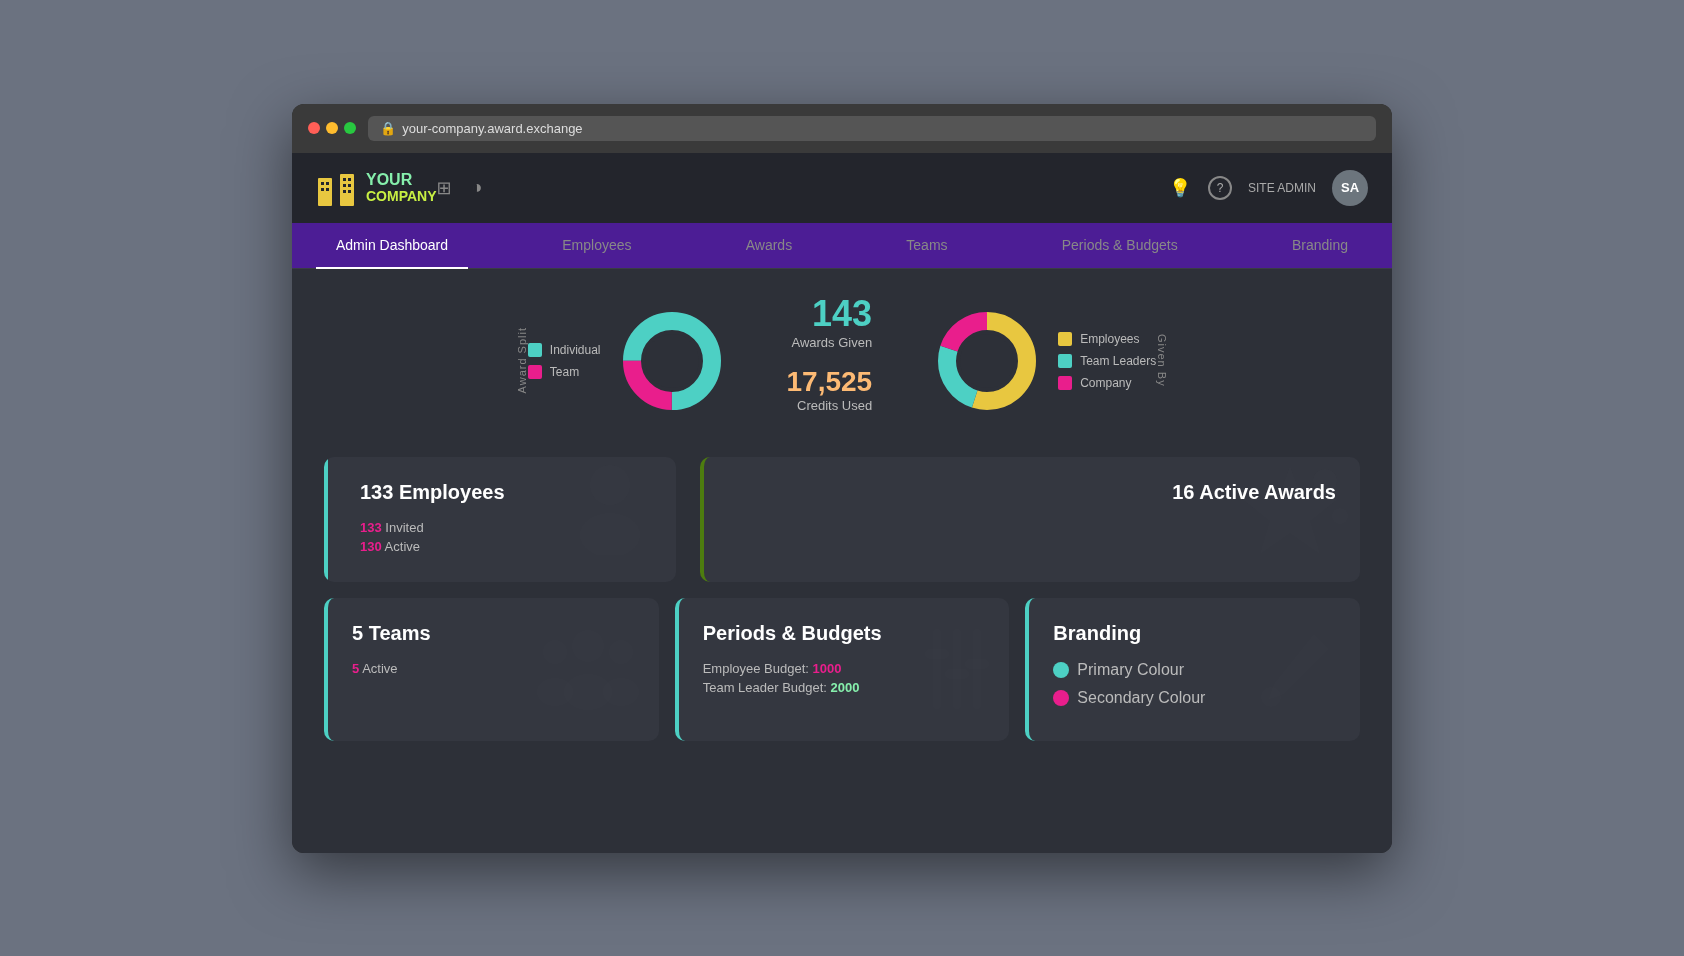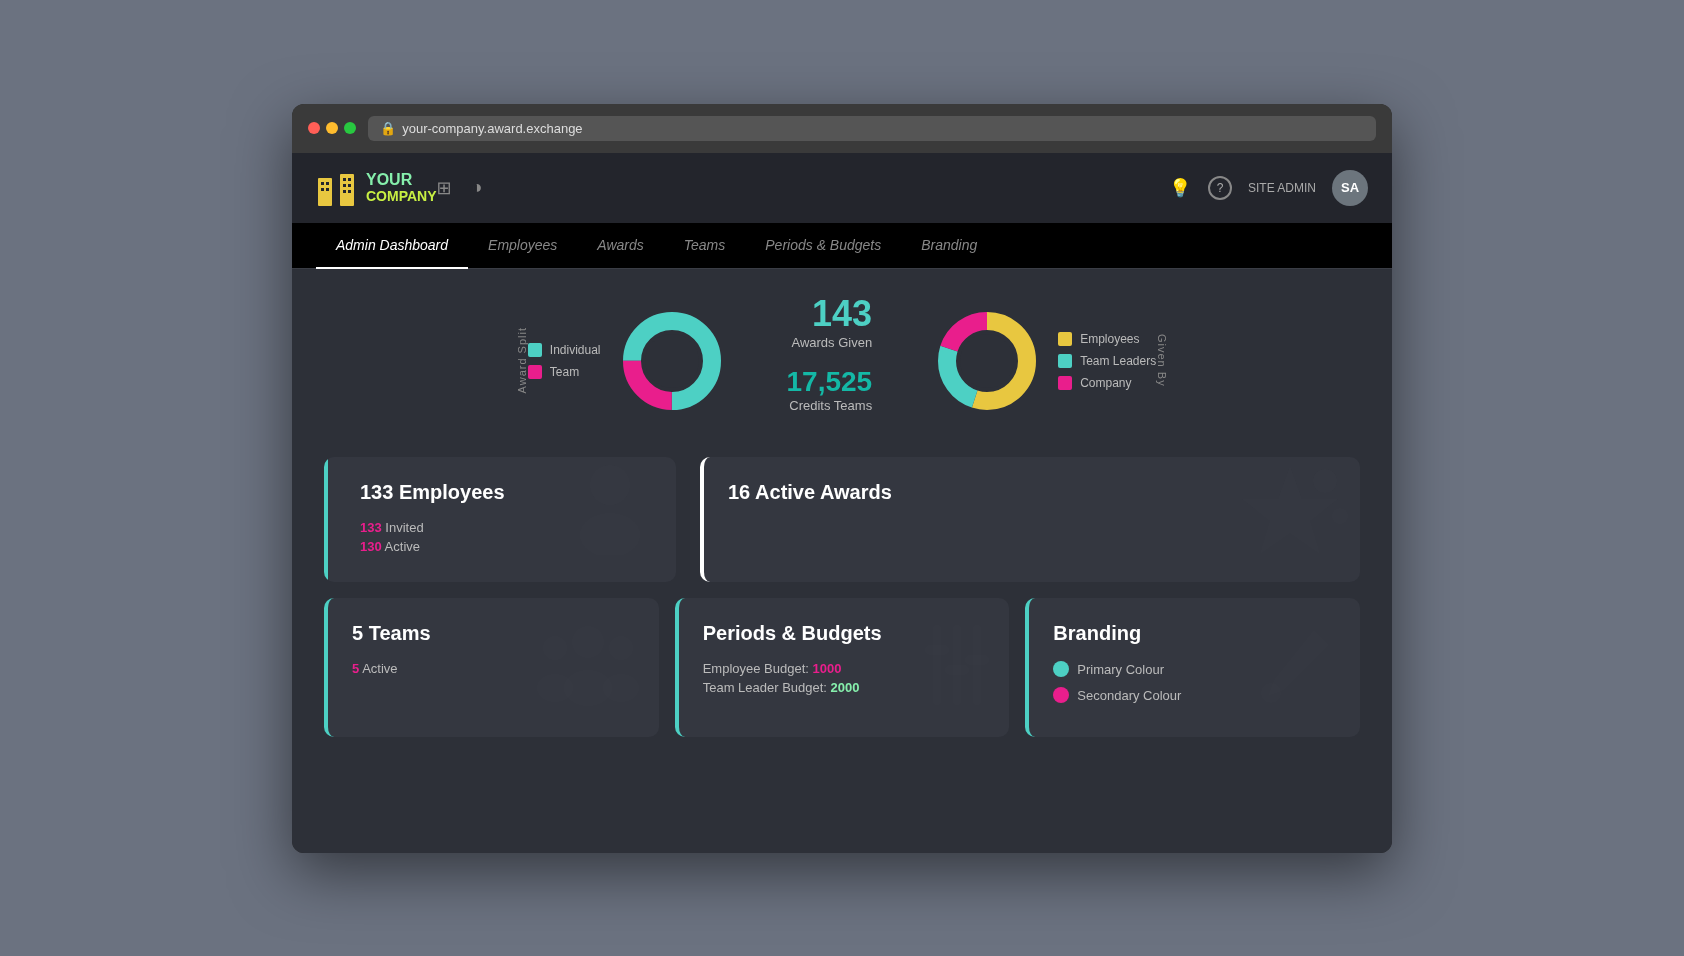--- a/index.html
+++ b/index.html
@@ -119,26 +119,25 @@
       align-items: center;
       justify-content: center;
       color: white;
       font-size: 13px;
       font-weight: 600;
     }
 
     
     .tab-nav {
       display: flex;
-      justify-content: flex-start;
+      justify-content: space-between;
       gap: 0;
       border-bottom: 1px solid #3a3d45;
       padding: 0 24px;
-      background: #000000;
-      font-style: italic;
+      background: #4c1d95;
     }
 
     .tab-item {
       padding: 14px 20px;
       color: #888;
       font-size: 14px;
       cursor: pointer;
       border-bottom: 2px solid transparent;
       margin-bottom: -1px;
     }
@@ -211,21 +210,21 @@
 
     .stat-number-cyan {
       font-size: 36px;
       font-weight: 700;
       color: #4dd0c4;
     }
 
     .stat-number-yellow {
       font-size: 28px;
       font-weight: 700;
-      color: #14b8a6;
+      color: #fdba74;
     }
 
     .stat-label {
       color: #bbb;
       font-size: 13px;
       margin-bottom: 16px;
     }
 
     
     .donut-container {
@@ -316,22 +315,22 @@
       display: inline-block;
       width: 16px;
       height: 16px;
       border-radius: 50%;
       margin-right: 8px;
       vertical-align: middle;
     }
 
     .branding-item {
       display: flex;
-      align-items: flex-end;
-      font-size: 13px;
+      align-items: center;
+      font-size: 16px;
       color: #bbb;
       margin-bottom: 10px;
     }
 
     
     .donut-ring {
       fill: none;
       stroke-width: 18;
     }
 
@@ -441,21 +440,21 @@
               <circle class="donut-ring" cx="55" cy="55" r="40" stroke="#e91e8c" stroke-dasharray="62.8 188.5" stroke-dashoffset="-125.7" transform="rotate(-90 55 55)"></circle>
               <circle cx="55" cy="55" r="27" fill="#2d3038"></circle>
             </svg>
           </div>
         </div>
 
         <div class="center-stats">
           <div class="stat-number-cyan">143</div>
           <div class="stat-label">Awards Given</div>
           <div class="stat-number-yellow">17,525</div>
-          <div class="stat-label">Credits Teams</div>
+          <div class="stat-label">Credits Used</div>
         </div>
 
         <div class="chart-right-section">
 
           <div class="donut-container">
             <svg class="donut-svg" viewBox="0 0 110 110">
               <circle class="donut-bg" cx="55" cy="55" r="40"></circle>
 
               <circle class="donut-ring" cx="55" cy="55" r="40" stroke="#e8c740" stroke-dasharray="138 113.1" stroke-dashoffset="0" transform="rotate(-90 55 55)"></circle>
 
@@ -502,21 +501,21 @@
           </div>
 
           <div class="card-bg-icon">
             <svg width="100" height="100" viewBox="0 0 100 100" fill="rgba(150,150,150,0.15)">
               <circle cx="50" cy="30" r="20"></circle>
               <ellipse cx="50" cy="80" rx="30" ry="22"></ellipse>
             </svg>
           </div>
         </div>
 
-        <div class="card" style="flex:2; border-left: 4px solid #ffffff; border-radius:10px;">
+        <div class="card" style="flex:2; border-left: 4px solid #4d7c0f; border-radius:10px;text-align:right;">
           <div style="margin-left:0px;">
             <div class="card-title">16 Active Awards</div>
           </div>
 
           <div class="card-bg-icon" style="font-size:90px; right:10px; bottom:0px;">
             <svg width="120" height="100" viewBox="0 0 120 100" fill="rgba(150,150,150,0.12)">
               <polygon points="60,5 72,38 108,38 80,60 90,93 60,72 30,93 40,60 12,38 48,38"></polygon>
               <circle cx="95" cy="20" r="12"></circle>
               <circle cx="110" cy="55" r="8"></circle>
             </svg>

